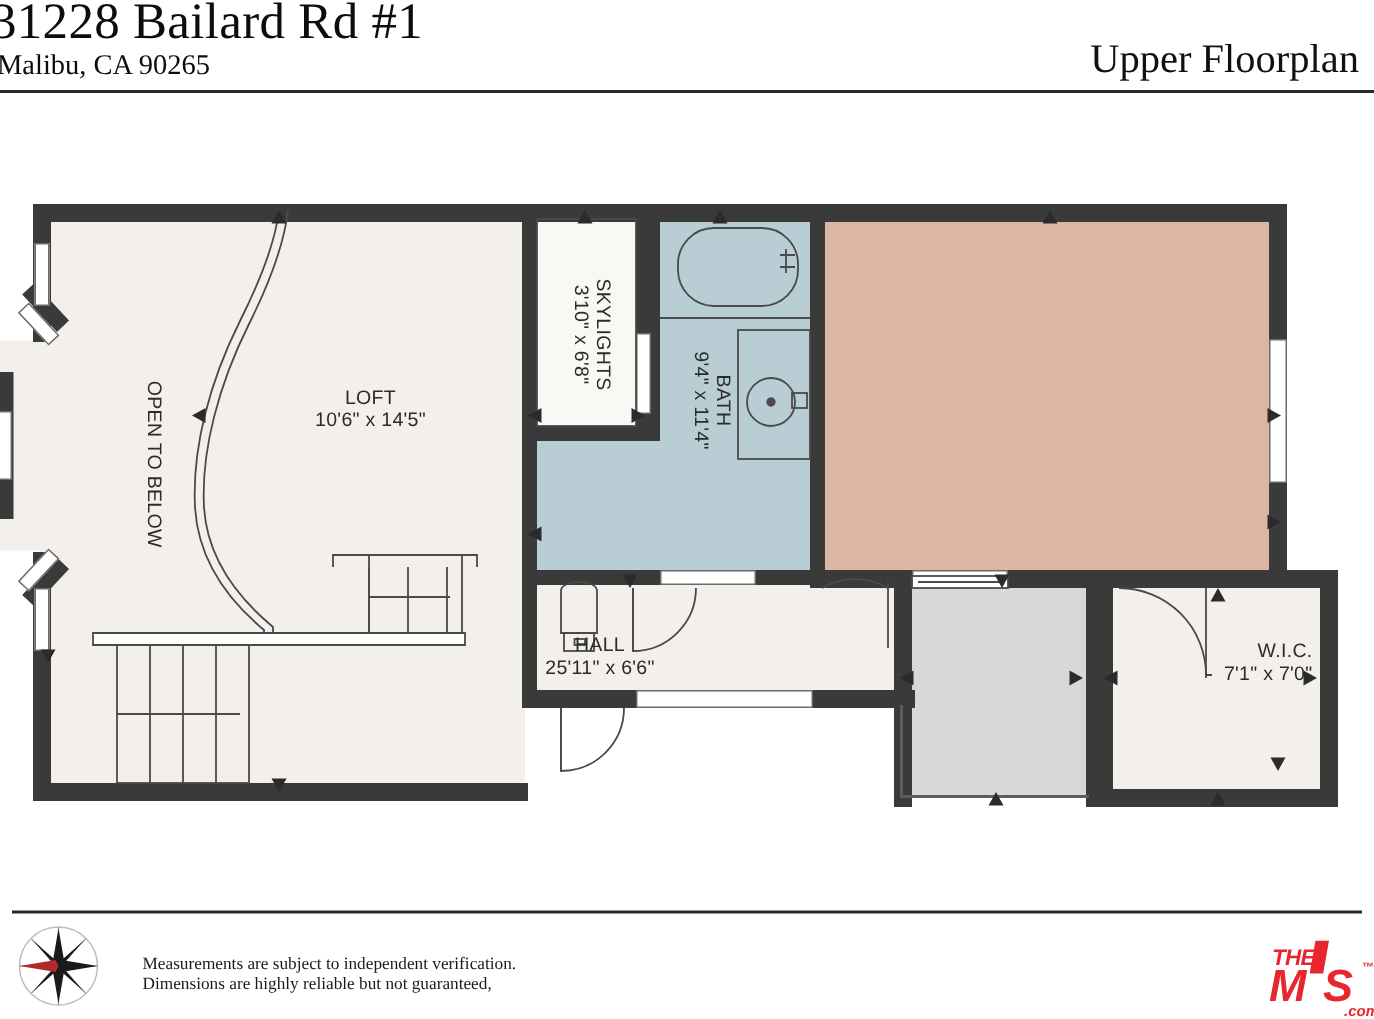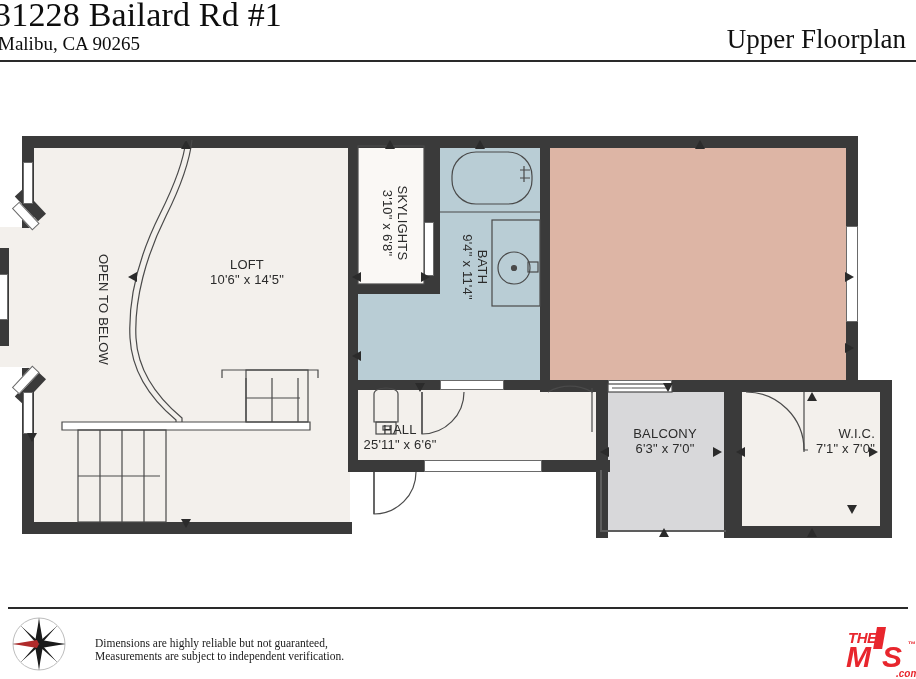--- a/index.html
+++ b/index.html
@@ -223,24 +223,20 @@
       <span class="nm">BATH</span>
       <span class="dm">9'4" x 11'4"</span>
     </div>
 
 
     <div class="lbl" style="left:320px;top:336px;width:160px;margin-top:24px;">
       <span class="nm">HALL</span>
       <span class="dm">25'11" x 6'6"</span>
     </div>
 
-    <div class="lbl" style="left:600px;top:364px;width:130px;">
-      <span class="nm">BALCONY</span>
-      <span class="dm">6'3" x 7'0"</span>
-    </div>
 
     <div class="lbl" style="left:745px;top:364px;width:130px;text-align:right;">
       <span class="nm">W.I.C.</span>
       <span class="dm">7'1" x 7'0"</span>
     </div>
 
   </div>
 
   <div class="ftr-rule"></div>
 
@@ -257,22 +253,22 @@
         <path d="M48 48 L32 34 L34 32 Z"></path>
         <path d="M48 14 L34 30 L32 28 Z"></path>
         <path d="M14 48 L28 32 L30 34 Z"></path>
         <path d="M57 31 L33 35 L31 31 L33 27 Z"></path>
       </g>
       <path d="M5 31 L29 35 L31 31 L29 27 Z" fill="#b02a2a"></path>
     </svg>
   </div>
 
   <div class="disc">
+    <div>Measurements are subject to independent verification.</div>
     <div>Dimensions are highly reliable but not guaranteed,</div>
-    <div>Measurements are subject to independent verification.</div>
   </div>
 
   <div class="mls">
     <svg viewBox="0 0 74 52" width="74" height="52">
       <g font-family="Liberation Sans, sans-serif" font-weight="bold" fill="#e8262d">
         <text x="2" y="16" font-size="15" font-style="italic" letter-spacing="-0.5">THE</text>
         <rect x="31" y="0" width="9" height="22" transform="skewX(-10)"></rect>
         <text x="0" y="40" font-size="30" font-style="italic" letter-spacing="-2">M</text>
         <text x="36" y="40" font-size="30" font-style="italic">S</text>
         <text x="62" y="20" font-size="8">™</text>

